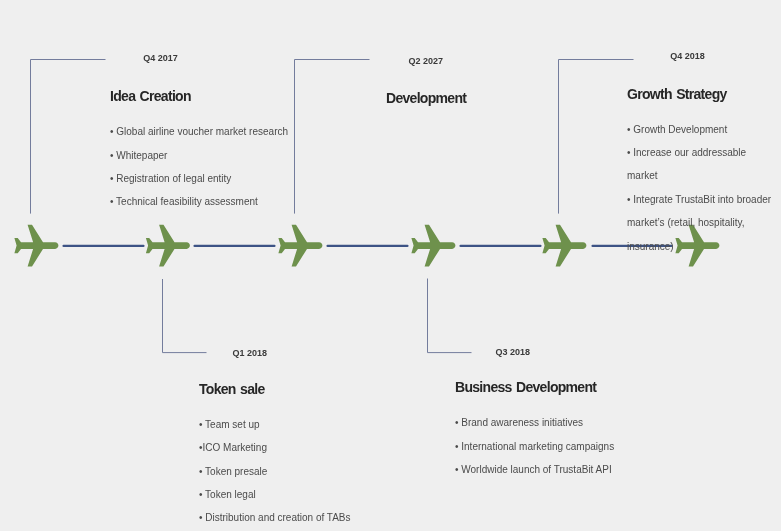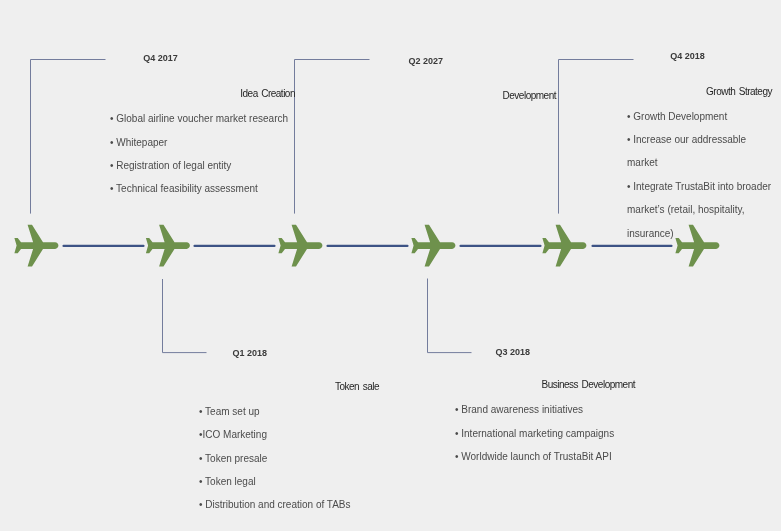--- a/index.html
+++ b/index.html
@@ -12,24 +12,24 @@
     position:relative;
   }
   #stage { position:absolute; left:0; top:0; width:781px; height:531px;padding-left:9px; }
   svg.timeline { position:absolute; left:0; top:0; width:781px; height:531px; }
   .quarter {
     position:absolute; font-size:9px; font-weight:bold; color:#3a3a3a;
     white-space:nowrap; line-height:1;
   }
   .milestone { position:absolute; }
   .milestone .heading {
-    font-size:10px; font-weight:normal; color:#262626; letter-spacing:-0.05em; word-spacing:1.2px;
-    white-space:nowrap; line-height:1;text-align:right;
+    font-size:14px; font-weight:bold; color:#262626; letter-spacing:-0.05em; word-spacing:1.2px;
+    white-space:nowrap; line-height:1;
   }
-  .milestone .items { margin-top:8px; }
+  .milestone .items { margin-top:17px; }
   .milestone .item {
     font-size:10px; font-weight:normal; color:#4b4b4b;
     line-height:23.35px;
   }
 </style>
 </head>
 <body>
 
 <div id="stage">
 

